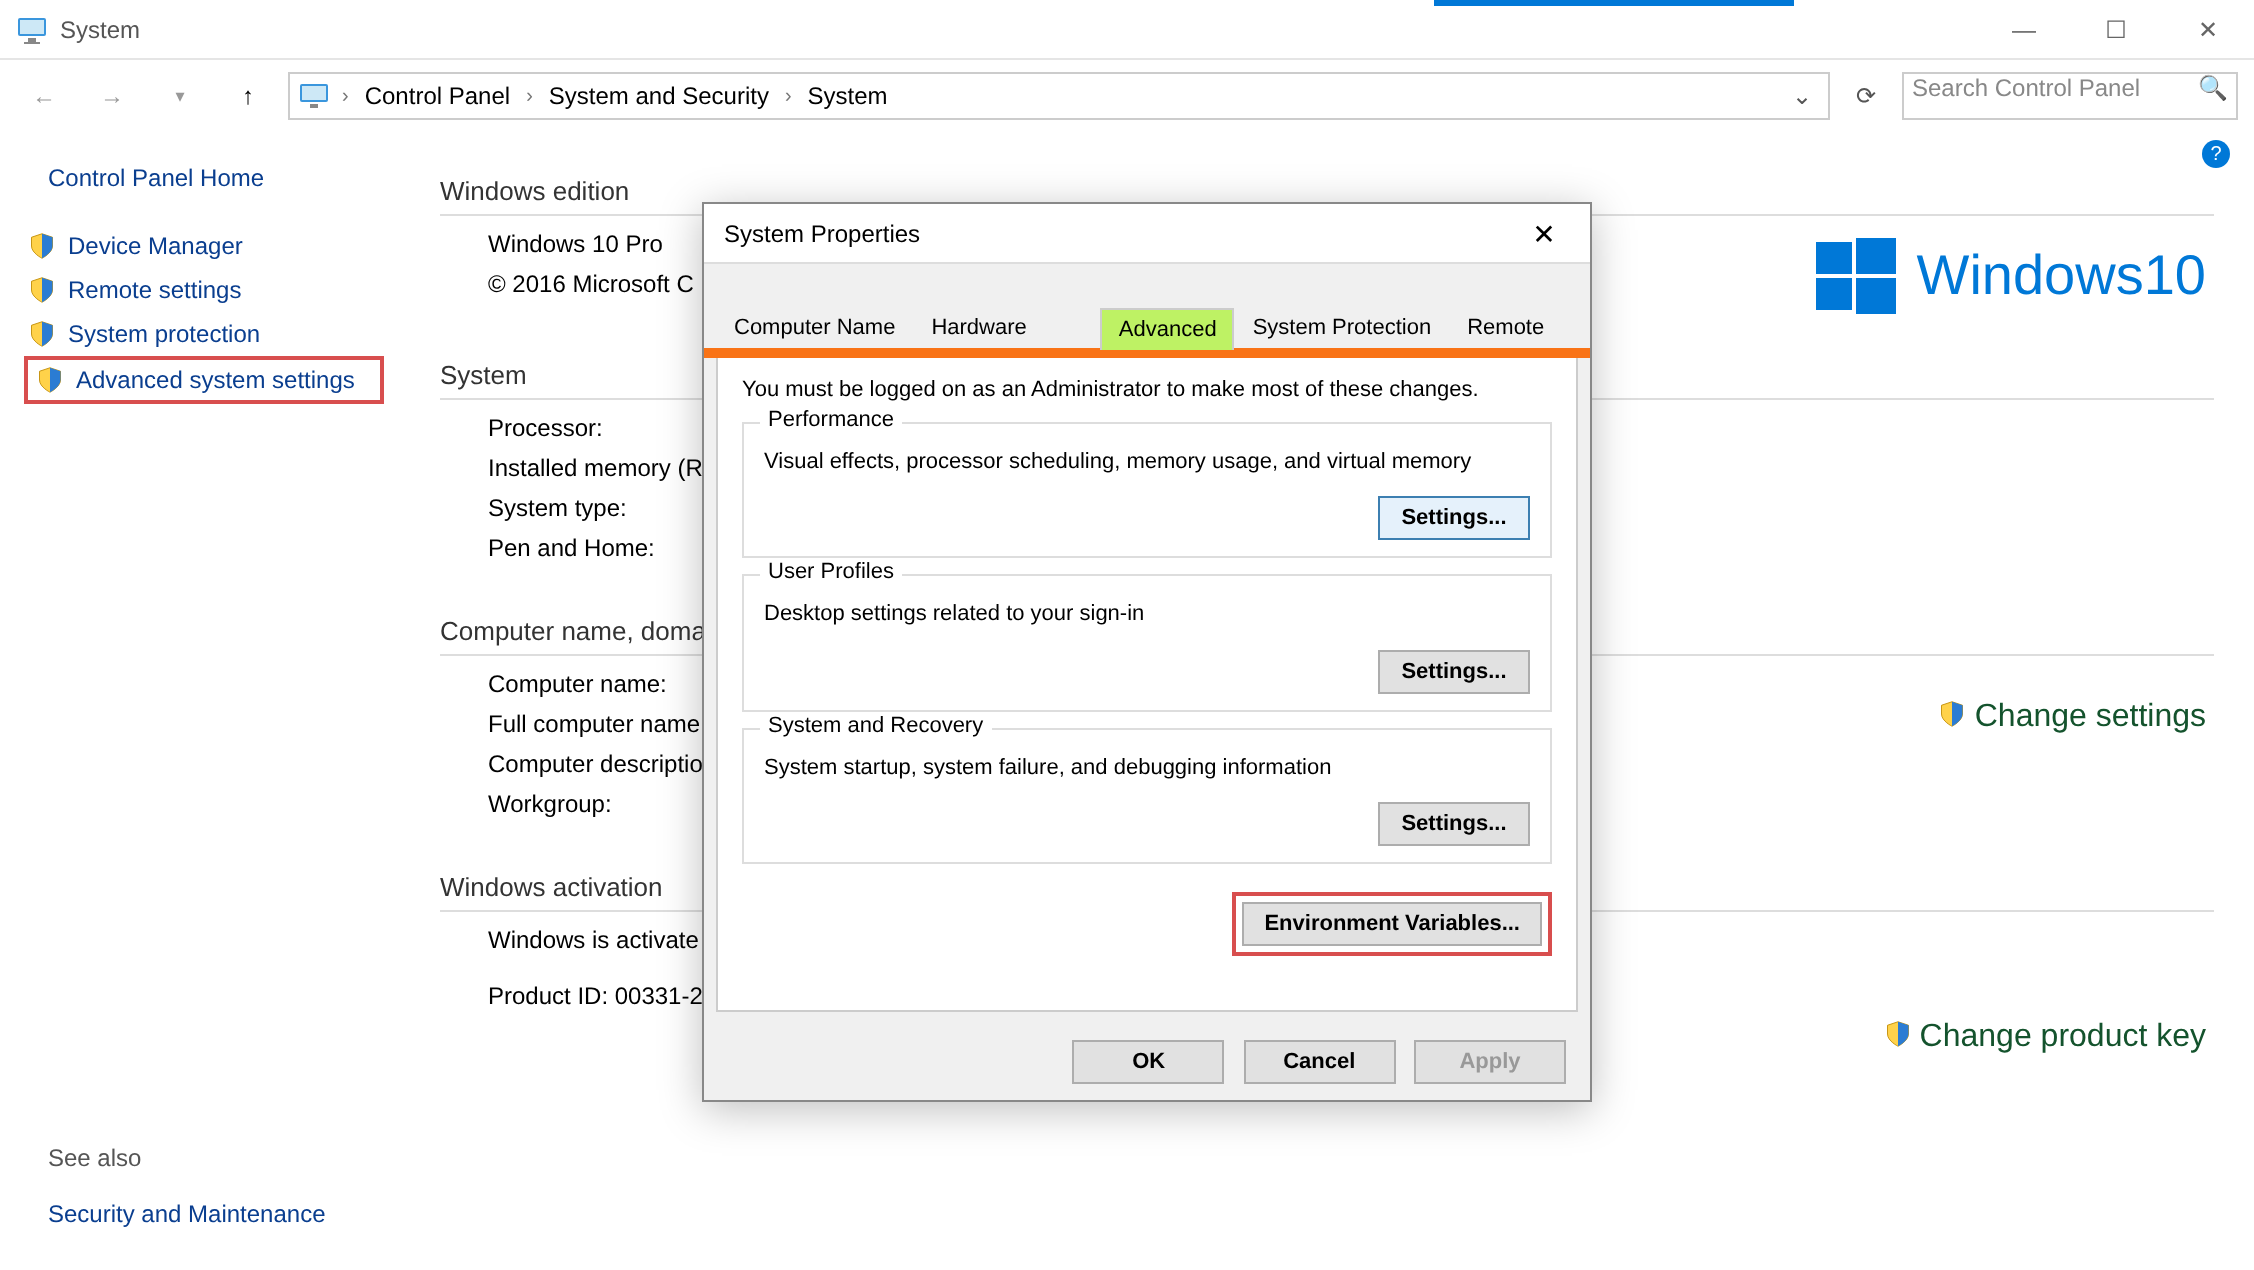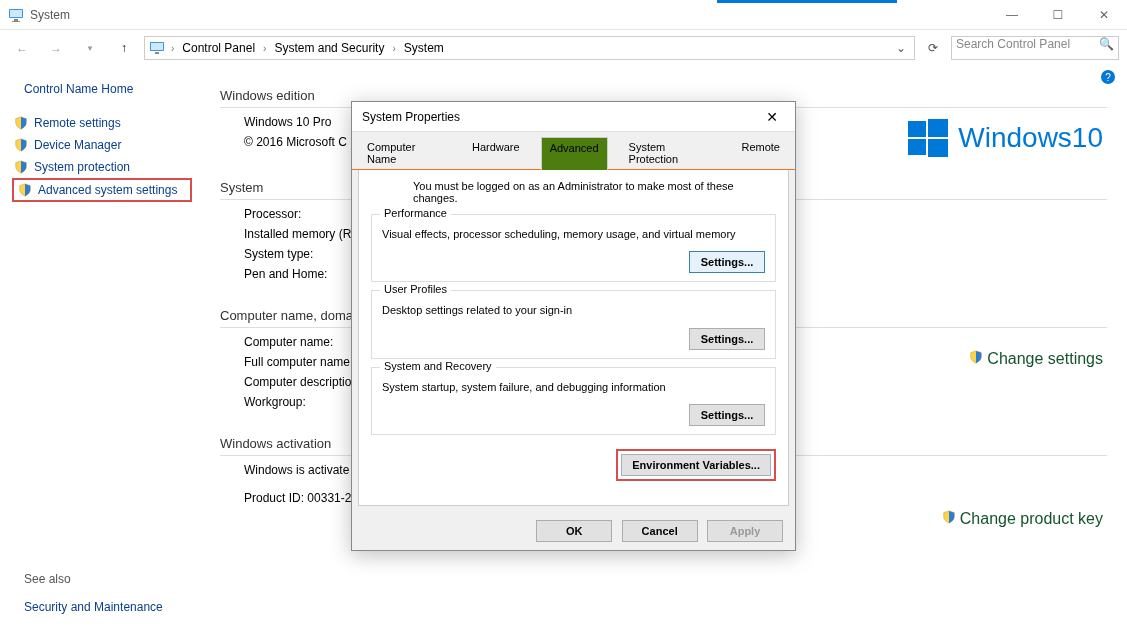--- a/index.html
+++ b/index.html
@@ -46,25 +46,25 @@
 .win-logo .txt { color: #0078d7; font-size: 28px; font-weight: 400; }
 .change-link { position: absolute; right: 24px; color: #14532d; font-size: 16px; display:flex; align-items:flex-start; gap:4px;}
 .change-link.cs { top: 284px; }
 .change-link.cpk { top: 444px; }
 
 
 .dialog { position: absolute; left: 351px; top: 101px; width: 445px; height: 450px; background: #f0f0f0; border: 1px solid #888; box-shadow: 0 4px 20px rgba(0,0,0,0.25); display:flex; flex-direction:column; }
 .dialog .dlg-title { height: 30px; display: flex; align-items: center; padding: 0 10px; background: #fff; border-bottom: 1px solid #ddd;}
 .dialog .dlg-title span { flex: 1; font-size: 12px; }
 .dialog .dlg-close { width: 26px; text-align: center; font-size: 14px; }
-.tabs { display: flex; background: #f0f0f0; border-bottom: 1px solid #f97316; padding: 4px 6px 0 6px; gap: 12px; }
+.tabs { display: flex; background: #f0f0f0; border-bottom: 5px solid #f97316; padding: 21px 6px 0 6px; gap: 0; }
 .tab { padding: 4px 8px; font-size: 11px; background: #f0f0f0; border: 1px solid transparent; border-bottom: none; color: #000; }
-.tab.active { background: #4d7c0f; border-color: #ccc; position: relative; top: 1px; }
+.tab.active { background: #bef264; border-color: #ccc; position: relative; top: 1px; margin-left: 28px; }
 .dlg-body { flex:1; background: #fff; margin: 0 6px 6px 6px; padding: 10px 12px; border: 1px solid #ccc; border-top: none; display:flex; flex-direction:column; }
-.dlg-note { font-size: 11px; margin-bottom: 10px; margin-left: 42px; }
+.dlg-note { font-size: 11px; margin-bottom: 10px; }
 .group { border: 1px solid #ddd; padding: 6px 10px 8px 10px; margin-bottom: 8px; position: relative; }
 .group .g-title { position: absolute; top: -8px; left: 8px; background: #fff; padding: 0 4px; font-size: 11px; }
 .group .g-desc { font-size: 11px; color: #000; margin: 6px 0 10px 0; line-height: 1.3; }
 .group .g-btn-row { text-align: right; }
 .btn { min-width: 76px; height: 22px; font-size: 11px; background: #e1e1e1; border: 1px solid #adadad; padding: 0 10px; cursor: default; font-weight: bold; }
 .btn.hl { border: 1px solid #3c7fb1; background: #e5f1fb; }
 .btn.disabled { color: #999; }
 .env-row { text-align: right; margin-top: 6px; }
 .env-box { display: inline-block; border: 2px solid #d84e4e; padding: 3px; }
 .dlg-footer { padding: 8px 12px; text-align: right; background: #f0f0f0; }
@@ -123,34 +123,34 @@
   <div class="search-box">
     <span class="ph">Search Control Panel</span>
     <span class="si">🔍</span>
   </div>
 </div>
 
 <div class="help-icon">?</div>
 
 <div class="main">
   <div class="sidebar">
-    <div class="home">Control Name Home</div>
+    <div class="home">Control Panel Home</div>
     <div class="link">
       <svg class="shield-svg" viewBox="0 0 16 16">
           <path d="M8 1 L14 3 V8 C14 12 8 15 8 15 C8 15 2 12 2 8 V3 Z" fill="#ffd24a" stroke="#c08a00" stroke-width="0.5"></path>
           <path d="M8 1 L14 3 V8 C14 12 8 15 8 15 Z" fill="#2b7cd3"></path>
         </svg>
+      <span>Device Manager</span>
+    </div>
+    <div class="link">
+      <svg class="shield-svg" viewBox="0 0 16 16">
+          <path d="M8 1 L14 3 V8 C14 12 8 15 8 15 C8 15 2 12 2 8 V3 Z" fill="#ffd24a" stroke="#c08a00" stroke-width="0.5"></path>
+          <path d="M8 1 L14 3 V8 C14 12 8 15 8 15 Z" fill="#2b7cd3"></path>
+        </svg>
       <span>Remote settings</span>
-    </div>
-    <div class="link">
-      <svg class="shield-svg" viewBox="0 0 16 16">
-          <path d="M8 1 L14 3 V8 C14 12 8 15 8 15 C8 15 2 12 2 8 V3 Z" fill="#ffd24a" stroke="#c08a00" stroke-width="0.5"></path>
-          <path d="M8 1 L14 3 V8 C14 12 8 15 8 15 Z" fill="#2b7cd3"></path>
-        </svg>
-      <span>Device Manager</span>
     </div>
     <div class="link">
       <svg class="shield-svg" viewBox="0 0 16 16">
           <path d="M8 1 L14 3 V8 C14 12 8 15 8 15 C8 15 2 12 2 8 V3 Z" fill="#ffd24a" stroke="#c08a00" stroke-width="0.5"></path>
           <path d="M8 1 L14 3 V8 C14 12 8 15 8 15 Z" fill="#2b7cd3"></path>
         </svg>
       <span>System protection</span>
     </div>
     <div class="link boxed">
       <svg class="shield-svg" viewBox="0 0 16 16">

